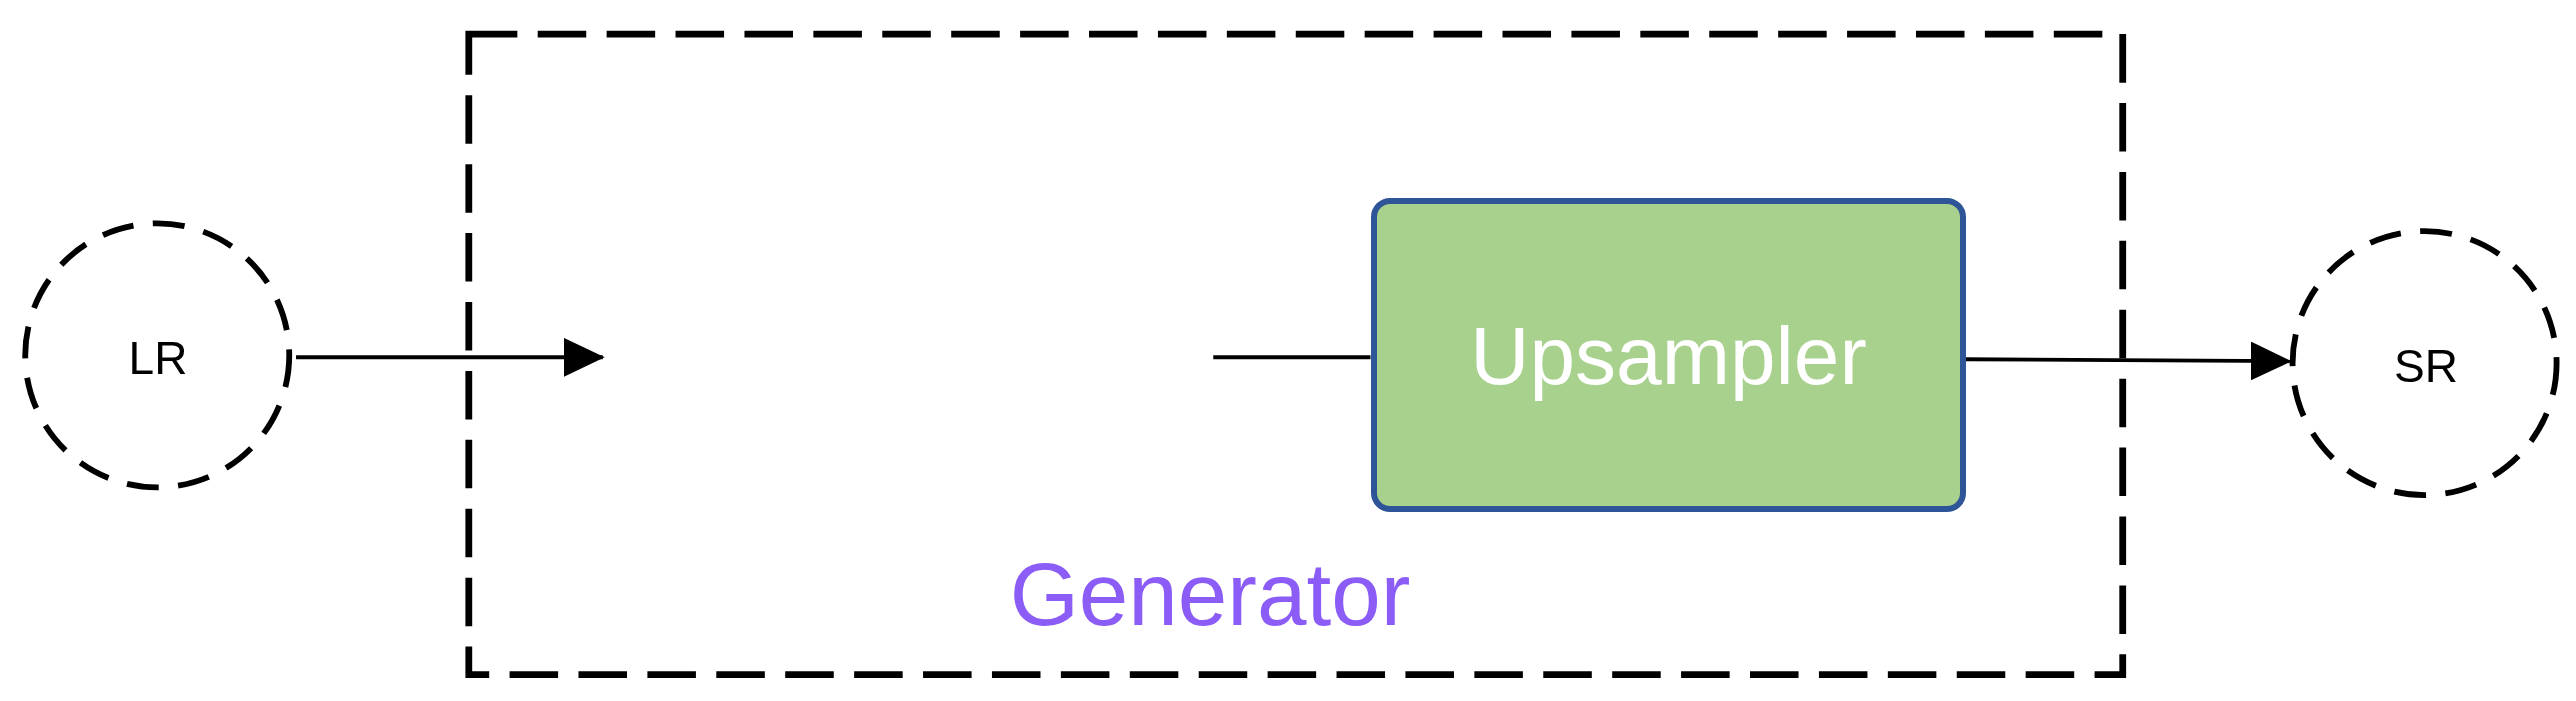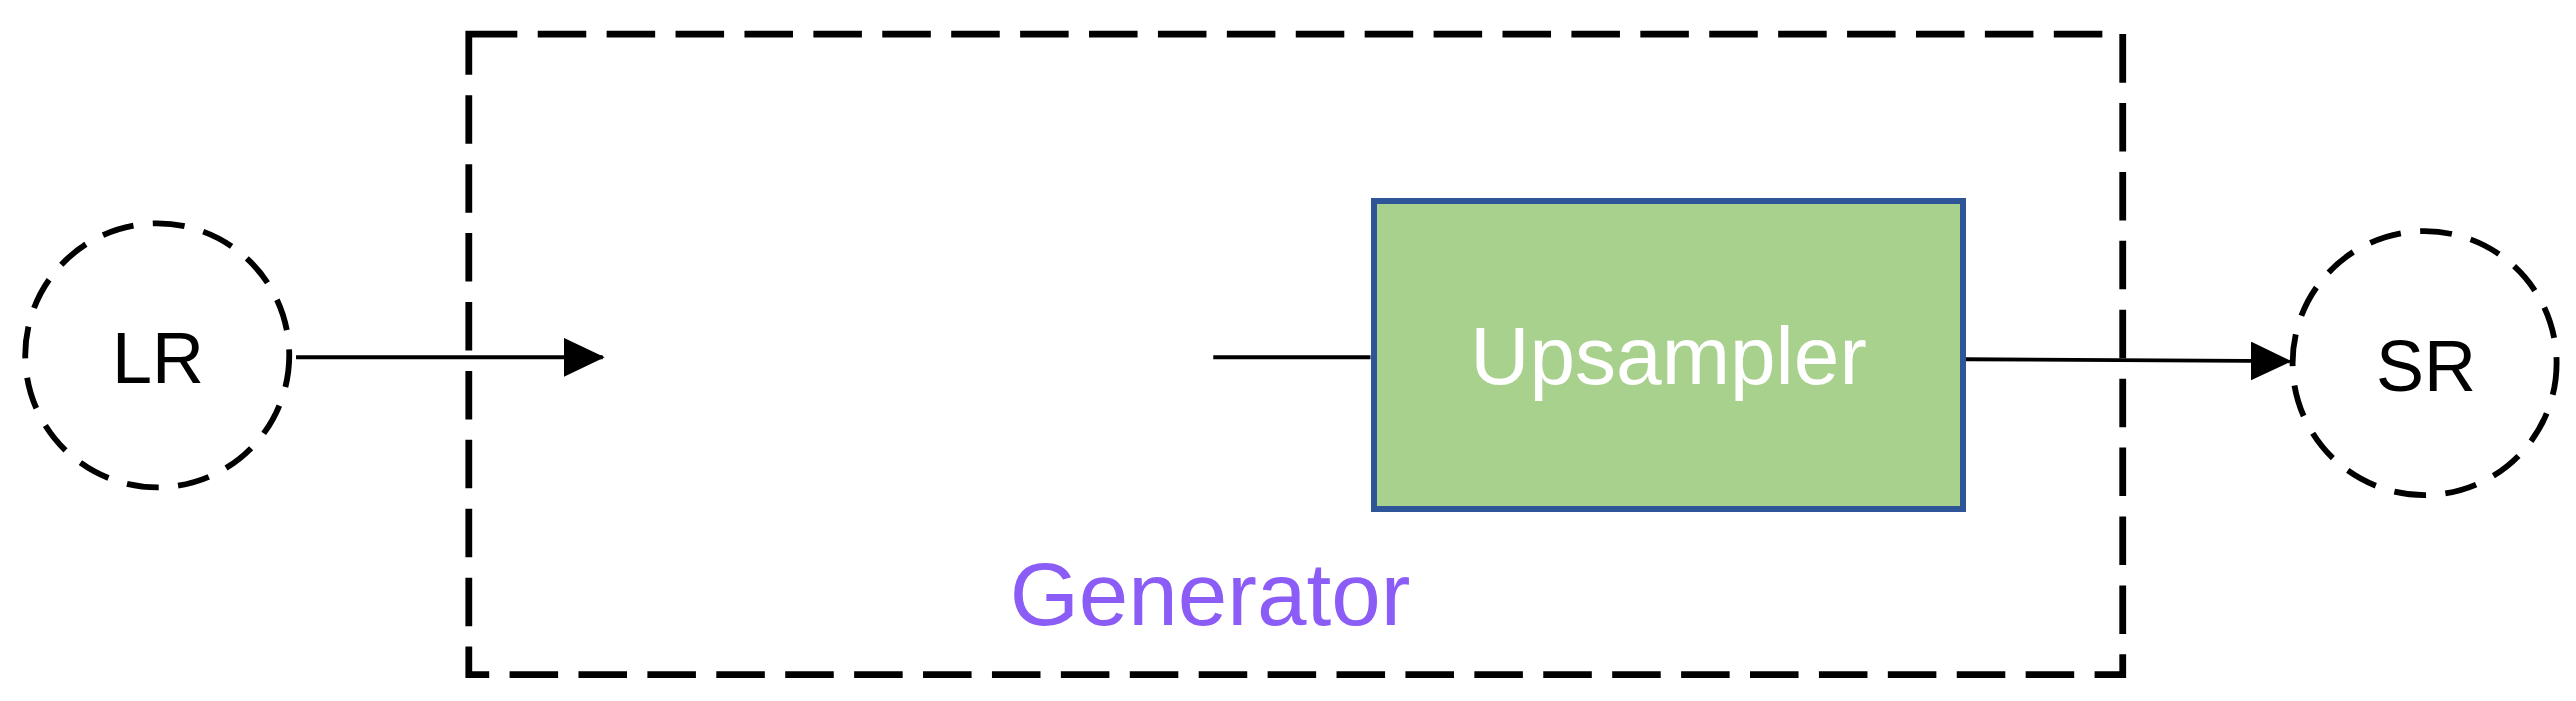--- a/index.html
+++ b/index.html
@@ -32,26 +32,27 @@
   .box-feature {
     left: 605px; top: 198px;
     width: 609px; height: 314px;
     background: #B4C7E7;
   }
   .box-feature .box-label { max-width: 466px; }
   .box-upsampler {
     left: 1371px; top: 198px;
     width: 595px; height: 314px;
     background: #A9D18E;
+    border-radius: 19px;
   }
   .node-label {
     position: absolute;
     transform: translate(-50%, -50%);
     color: #000000;
-    font-size: 72px;
+    font-size: 46px;
     white-space: nowrap;
   }
   .node-label-lr { left: 158px; top: 358px; }
   .node-label-sr { left: 2426px; top: 366px; }
   .generator-label {
     position: absolute;
     left: 1210px; top: 594px;
     transform: translate(-50%, -50%);
     color: #8b5cf6;
     font-size: 89px;

